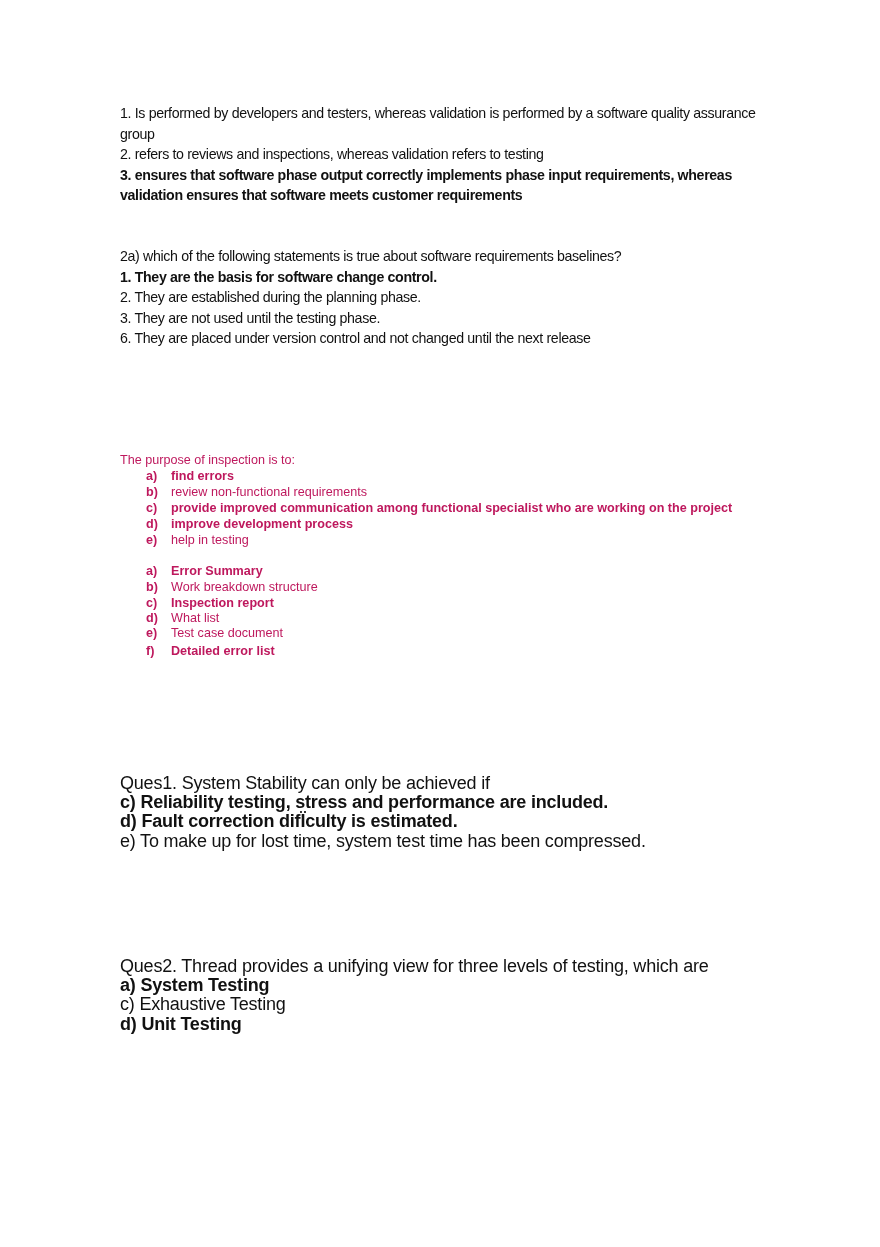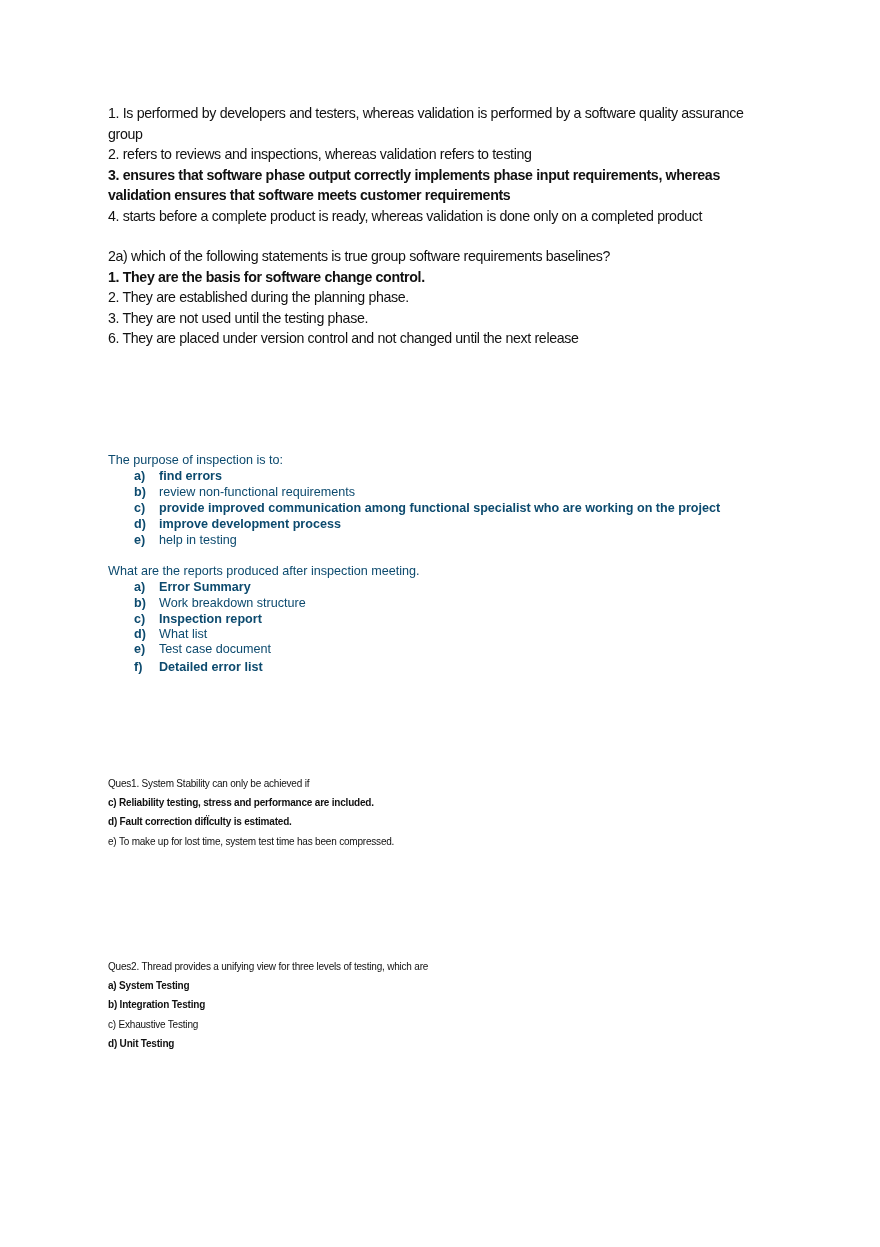--- a/index.html
+++ b/index.html
@@ -9,21 +9,21 @@
     }
     body {
       width: 880px;
       height: 1247px;
       position: relative;
       overflow: hidden;
       color: #111111;
     }
     .page {
       position: absolute;
-      left: 4px; top: 0;
+      left: 16px; top: 0;
       width: 732px; height: 1247px;
       background: #ffffff;
     }
     .block {
       position: absolute;
       left: 104px;
     }
     
     .cal {
       font-family: "Liberation Sans", sans-serif;
@@ -39,98 +39,95 @@
     .cal .line.wrap {
       white-space: normal;
       width: 660px;
     }
     .bold { font-weight: bold; }
 
     
     .ari {
       font-family: "Liberation Sans", sans-serif;
       font-size: 12.6px;
-      color: #0c4a6e;
+      color: #be185d;
     }
     .ari .q {
       height: 16px;
       line-height: 16px;
       white-space: nowrap;
     }
     .ari .opt {
       height: 16px;
       line-height: 16px;
       white-space: nowrap;
       position: relative;
       padding-left: 51px;
     }
     .ari .opt .mark {
       position: absolute;
       left: 26px;
       font-weight: bold;
     }
     .cal2 {
       font-family: "Liberation Sans", sans-serif;
-      font-size: 10px;
+      font-size: 18px;
       letter-spacing: -0.2px;
       color: #111;
     }
     .cal2 .line {
       height: 19.2px;
       line-height: 19.2px;
       white-space: nowrap;
     }
   </style>
 </head>
 <body>
 
 <div class="page">
 
   <div class="block cal" style="top:103px;">
     <div class="line wrap" style="height:41px;">1. Is performed by developers and testers, whereas validation is performed by a software quality assurance group</div>
     <div class="line">2. refers to reviews and inspections, whereas validation refers to testing</div>
     <div class="line wrap bold" style="height:41px;">3.  ensures that software phase output correctly implements phase input requirements, whereas validation ensures that software meets customer requirements</div>
-    <div class="line">4. starts before a complete product is ready, whereas validation is done only on a completed product</div>
   </div>
 
   <div class="block cal" style="top:246px;">
-    <div class="line">2a) which of the following statements is true group software requirements baselines?</div>
+    <div class="line">2a) which of the following statements is true about software requirements baselines?</div>
     <div class="line bold">1. They are the basis for software change control.</div>
     <div class="line">2. They are established during the planning phase.</div>
     <div class="line">3. They are not used until the testing phase.</div>
     <div class="line">6. They are placed under version control and not changed until the next release</div>
   </div>
 
   <div class="block ari" style="top:452px;">
     <div class="q">The purpose of inspection is to:</div>
     <div class="opt bold"><span class="mark">a)</span><span>find errors</span></div>
     <div class="opt"><span class="mark">b)</span><span>review non-functional requirements</span></div>
     <div class="opt bold"><span class="mark">c)</span><span> provide improved communication among functional specialist who are working on the project</span></div>
     <div class="opt bold"><span class="mark">d)</span><span> improve development process</span></div>
     <div class="opt"><span class="mark">e)</span><span>help in testing</span></div>
   </div>
 
   <div class="block ari" style="top:563px;">
-    <div class="q">What are the reports produced after inspection meeting.</div>
     <div class="opt bold"><span class="mark">a)</span><span>Error Summary</span></div>
     <div class="opt"><span class="mark">b)</span><span>Work breakdown structure</span></div>
     <div class="opt bold"><span class="mark">c)</span><span>Inspection report</span></div>
     <div class="opt" style="height:15px;line-height:15px;"><span class="mark">d)</span><span>What list</span></div>
     <div class="opt" style="height:17px;line-height:14px;"><span class="mark">e)</span><span>Test case document</span></div>
     <div class="opt bold"><span class="mark">f)</span><span>Detailed error list</span></div>
   </div>
 
   <div class="block cal2" style="top:774px;">
     <div class="line">Ques1. System Stability can only be achieved if</div>
     <div class="line bold">c) Reliability testing, stress and performance are included.</div>
     <div class="line bold">d) Fault correction difÏculty is estimated.</div>
     <div class="line">e) To make up for lost time, system test time has been compressed.</div>
   </div>
 
   <div class="block cal2" style="top:909px;margin-top:48px;">
     <div class="line">Ques2. Thread provides a unifying view for three levels of testing, which are</div>
     <div class="line bold">a) System Testing</div>
-    <div class="line bold">b) Integration Testing</div>
     <div class="line">c) Exhaustive Testing</div>
     <div class="line bold">d) Unit Testing</div>
   </div>
 
 </div>
 
 </body></html>

